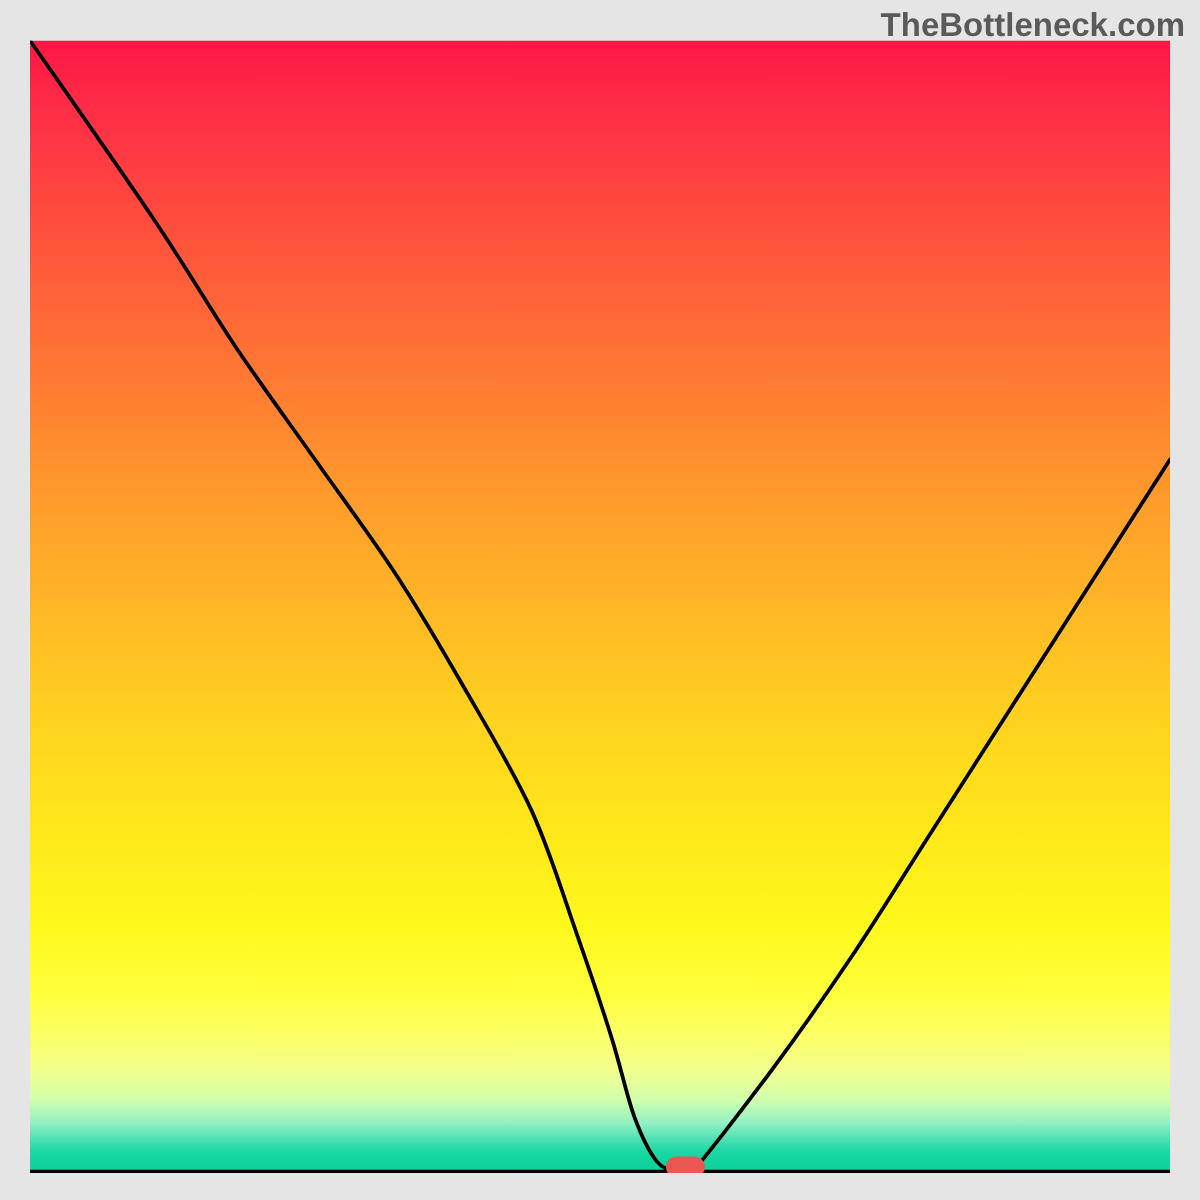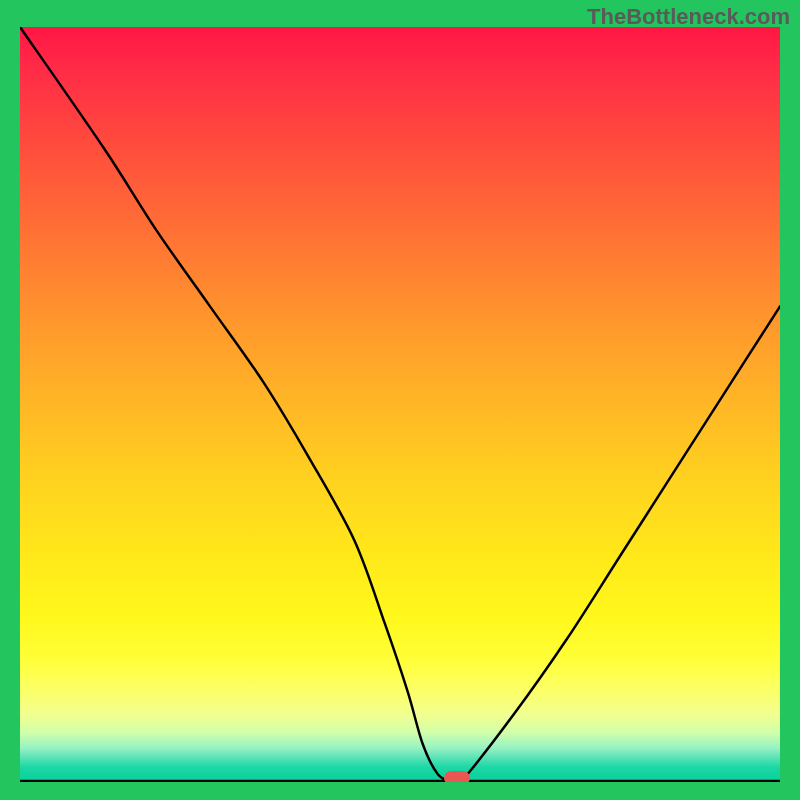--- a/index.html
+++ b/index.html
@@ -7,21 +7,21 @@
     padding: 0;
     width: 800px;
     height: 800px;
     background: #000;
     font-family: Arial, Helvetica, sans-serif;
   }
   .container {
     position: relative;
     width: 800px;
     height: 800px;
-    background: #22c55e;
+    background: #e5e5e5;
   }
   .attribution {
     position: absolute;
     top: 4px;
     right: 10px;
     color: #5a5a5a;
     font-size: 22px;
     font-weight: bold;
     z-index: 10;
   }

